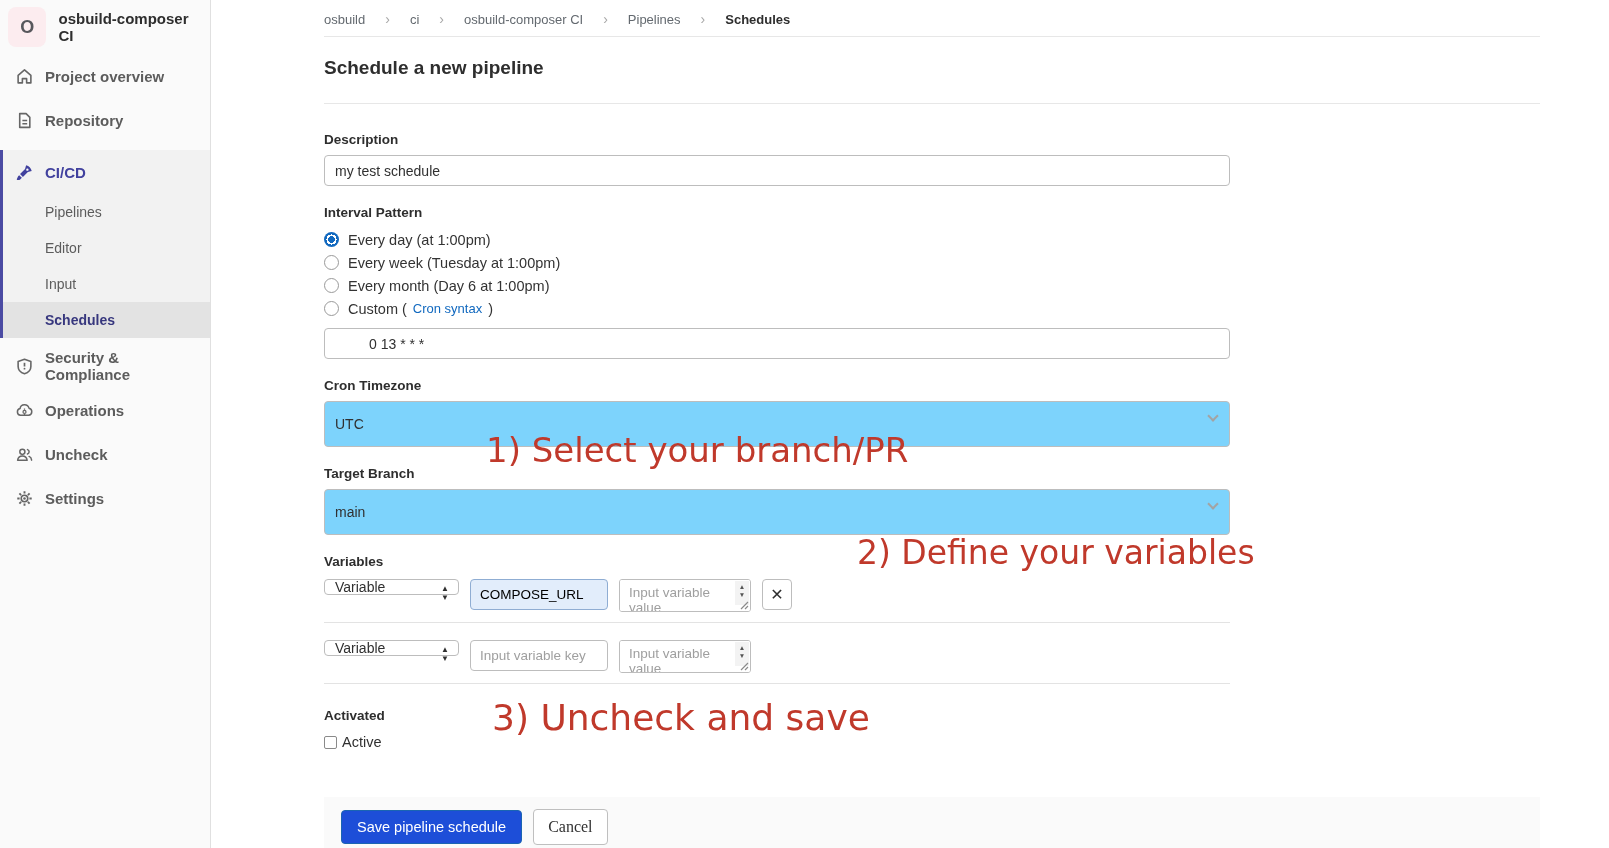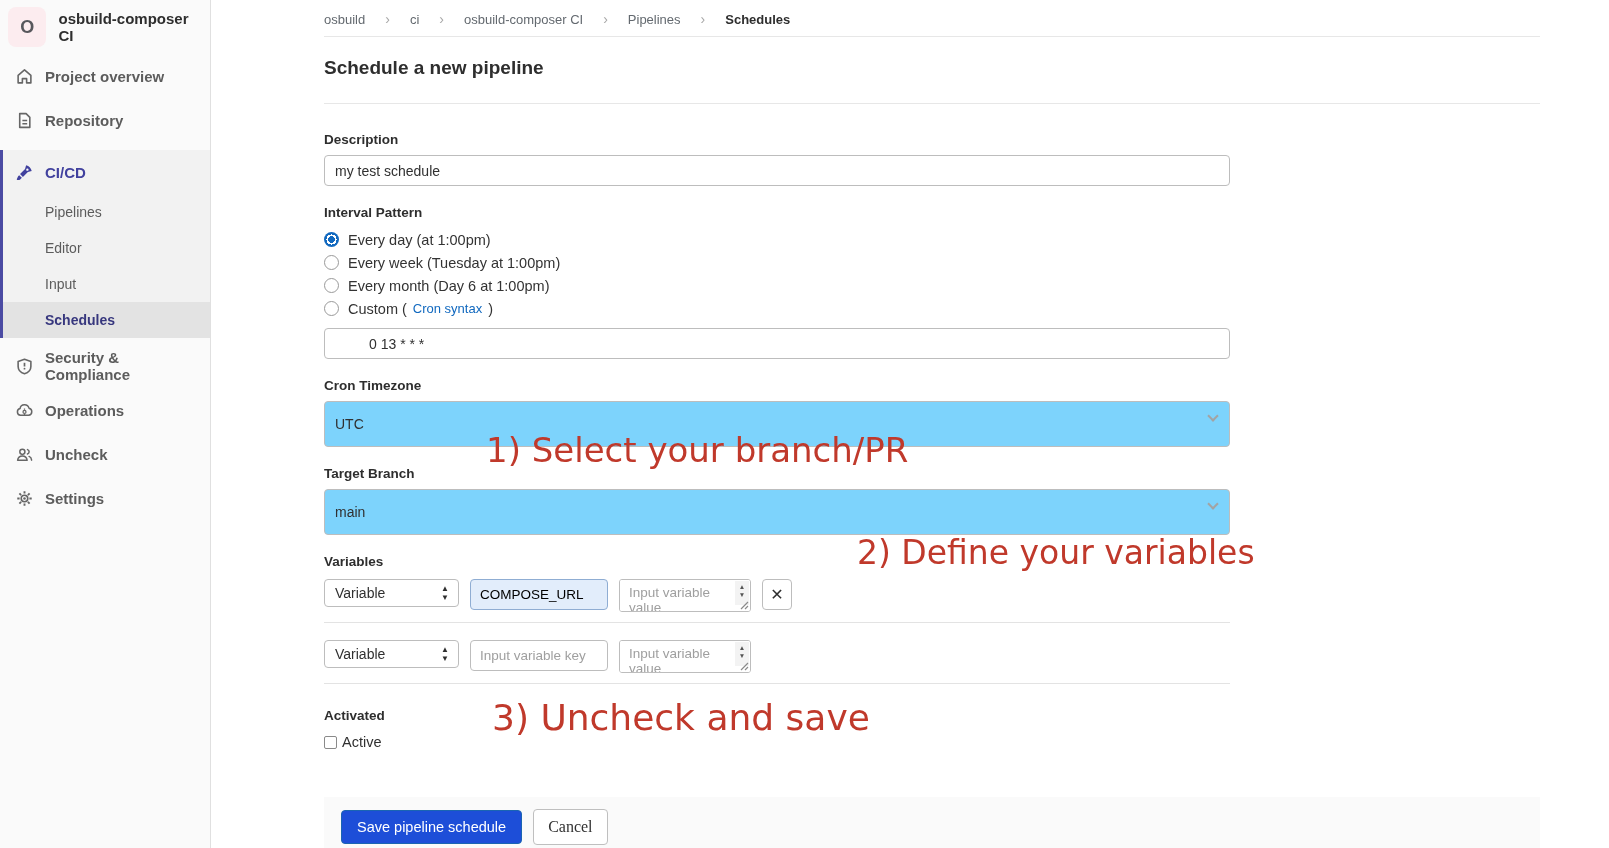--- a/index.html
+++ b/index.html
@@ -45,21 +45,21 @@
   .link { color:#1068bf; font-size:13px; text-decoration:none; cursor:pointer; }
   .cron-input { margin-top:8px;padding-left:44px; }
 
   .selectbox { position:relative; width:906px; height:46px; border:1px solid #bdbdbd; border-radius:4px; background:#7dd3fc;
     display:flex; align-items:center; padding:0 10px; font-size:14px; cursor:pointer; }
   .selectbox .chev { position:absolute; right:12px; top:10px; width:8px; height:8px;
     border-right:2px solid #a3a3a3; border-bottom:2px solid #a3a3a3; transform:rotate(45deg); }
 
   
   .var-row { display:flex; align-items:flex-start; gap:11px; }
-  .var-select { position:relative; width:135px; height:28px; border:1px solid #bdbdbd; border-radius:4px; background:#fff;
+  .var-select { position:relative; width:135px; height:16px; border:1px solid #bdbdbd; border-radius:4px; background:#fff;
     display:flex; align-items:center; padding:0 10px; font-size:14px; cursor:pointer; }
   .updown { position:absolute; right:9px; top:4px; display:flex; flex-direction:column; line-height:9px; font-size:8px; color:#2e2e2e; }
   .var-key { width:138px; height:31px; border:1px solid #bdbdbd; border-radius:4px; padding:0 9px; font-size:13.5px; font-family:inherit; }
   .var-key.filled { background:#e2edfb; border-color:#8fadd3; }
   .var-val-wrap { position:relative; width:132px; height:33px; border:1px solid #bdbdbd; border-radius:3px; background:#fff; overflow:hidden; }
   .var-val { width:100%; height:100%; border:none; resize:none; outline:none; padding:5px 20px 0 9px; font-size:13.5px;
     font-family:inherit; overflow:hidden; }
   .var-val::placeholder, .var-key::placeholder { color:#9f9f9f; }
   .scrollstrip { position:absolute; top:1px; right:1px; width:14px; height:24px; background:#f3f3f3;
     display:flex; flex-direction:column; align-items:center; font-size:6.5px; color:#555; padding-top:2px; line-height:8px; }

